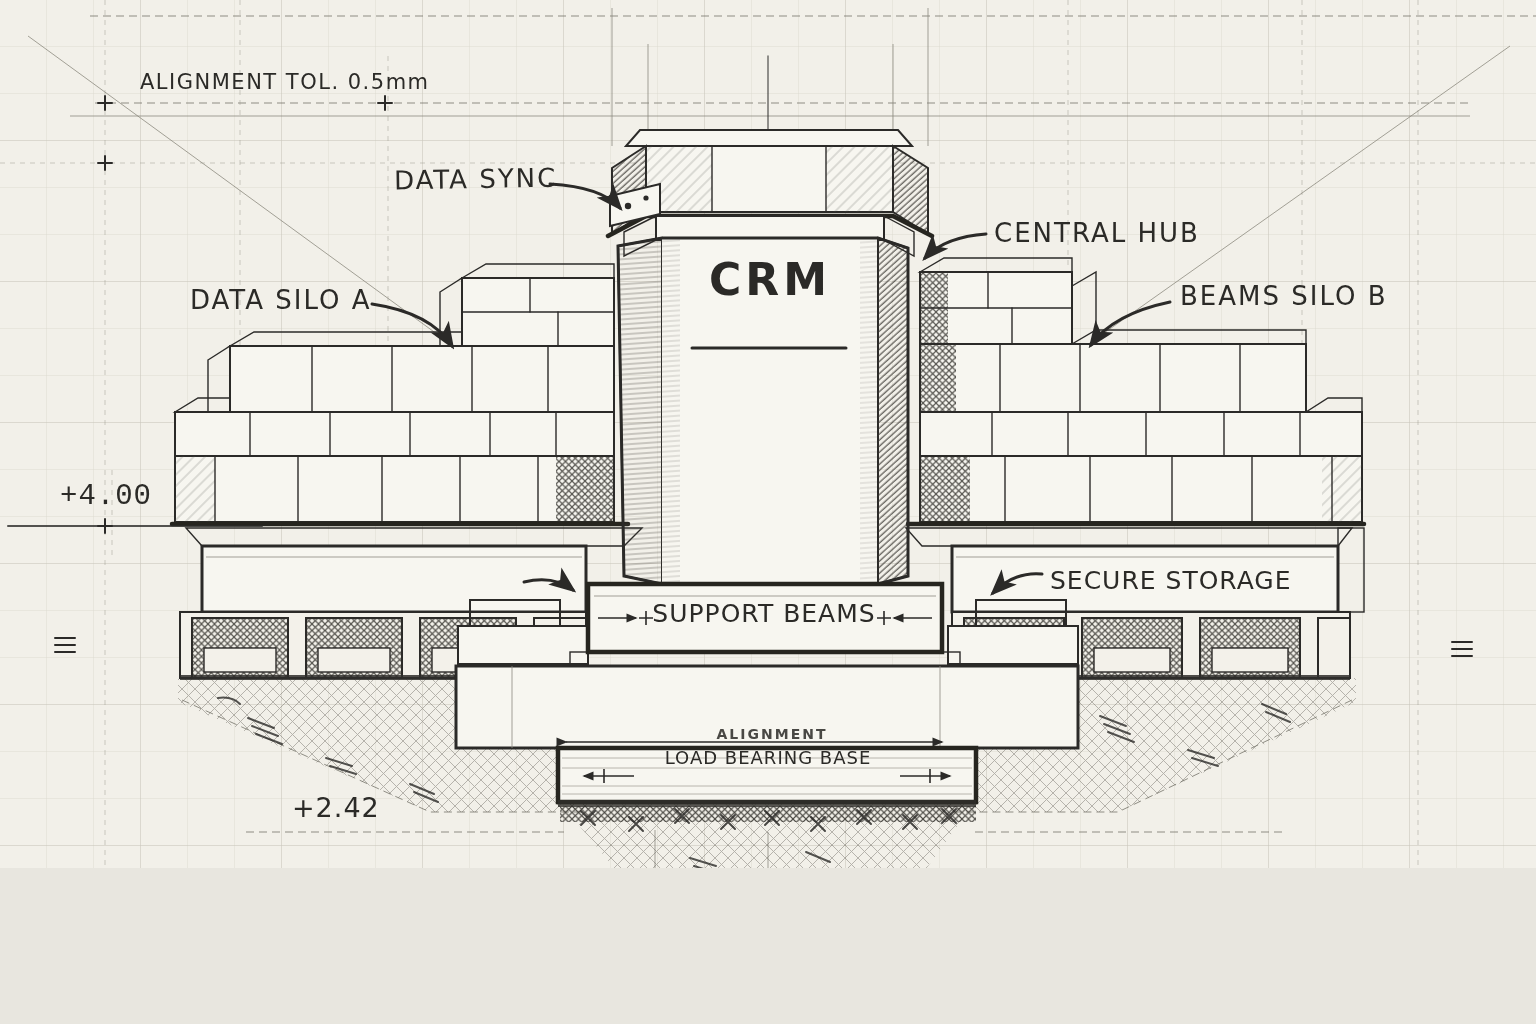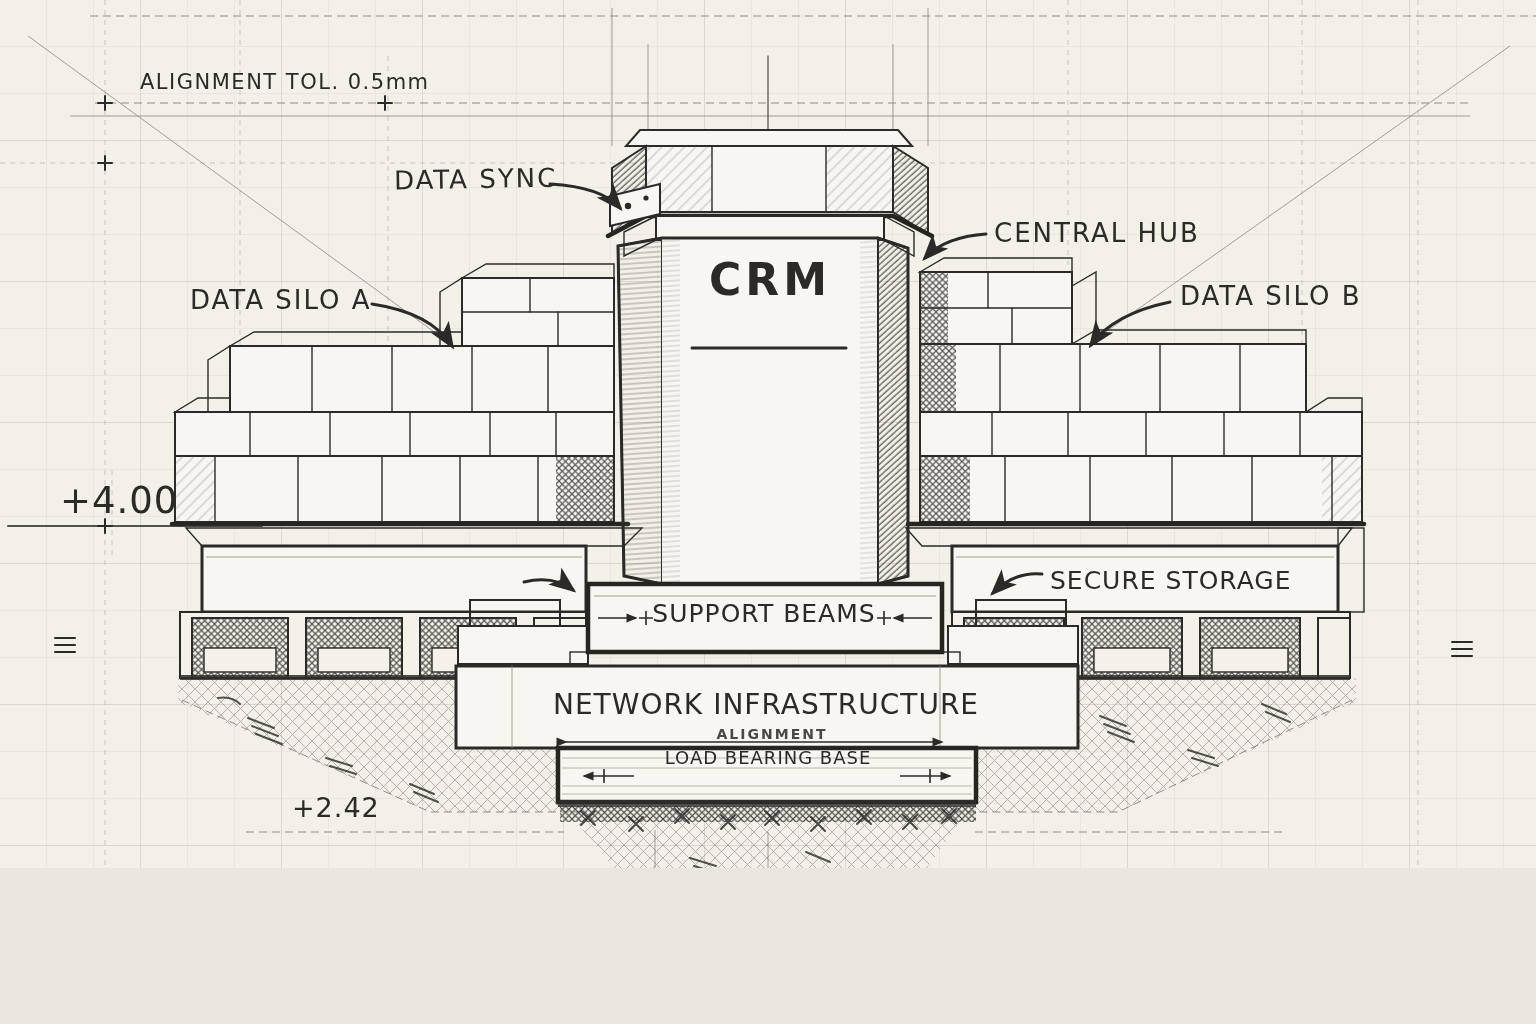--- a/index.html
+++ b/index.html
@@ -343,33 +343,32 @@
 </svg>
 
 <div class="lbl" style="left:140px;top:72px;font-size:21px;letter-spacing:1.5px;">ALIGNMENT TOL. 0.5mm</div>
 
 <div class="lbl" style="left:394px;top:166px;font-size:26px;letter-spacing:2px;transform:rotate(-1deg);">DATA SYNC</div>
 
 <div class="lbl" style="left:994px;top:213px;font-size:26px;letter-spacing:2px;margin-top:7px;">CENTRAL HUB</div>
 
 <div class="lbl" style="left:190px;top:287px;font-size:26px;letter-spacing:2px;">DATA SILO A</div>
 
-<div class="lbl" style="left:1180px;top:283px;font-size:26px;letter-spacing:2px;">DATA SILO B</div>
+<div class="lbl" style="left:1180px;top:283px;font-size:26px;letter-spacing:2px;">BEAMS SILO B</div>
 
 <div class="lbl ctr" style="left:770px;top:250px;font-size:44px;font-weight:700;letter-spacing:4px;margin-top:8px;">CRM</div>
 
 
 
 <div class="lbl" style="left:1050px;top:568px;font-size:25px;letter-spacing:1px;text-align:center;">SECURE STORAGE</div>
 
 <div class="lbl ctr" style="left:764px;top:601px;font-size:25px;letter-spacing:1px;">SUPPORT BEAMS</div>
 
-<div class="lbl ctr" style="left:766px;top:691px;font-size:28px;letter-spacing:1px;">NETWORK INFRASTRUCTURE</div>
 
 <div class="lbl ctr" style="left:772px;top:727px;font-size:14px;font-weight:700;letter-spacing:2px;opacity:.85;">ALIGNMENT</div>
 
 <div class="lbl ctr" style="left:768px;top:749px;font-size:18px;letter-spacing:1px;">LOAD BEARING BASE</div>
 
-<div class="lbl" style="left:60px;top:482px;font-size:37px;letter-spacing:1px;">+4.00</div>
+<div class="lbl" style="left:60px;top:482px;font-size:29px;letter-spacing:1px;font-family:Liberation Mono, monospace;">+4.00</div>
 
 <div class="lbl" style="left:292px;top:794px;font-size:27px;letter-spacing:1px;">+2.42</div>
 
 </div>
 
 </body></html>

